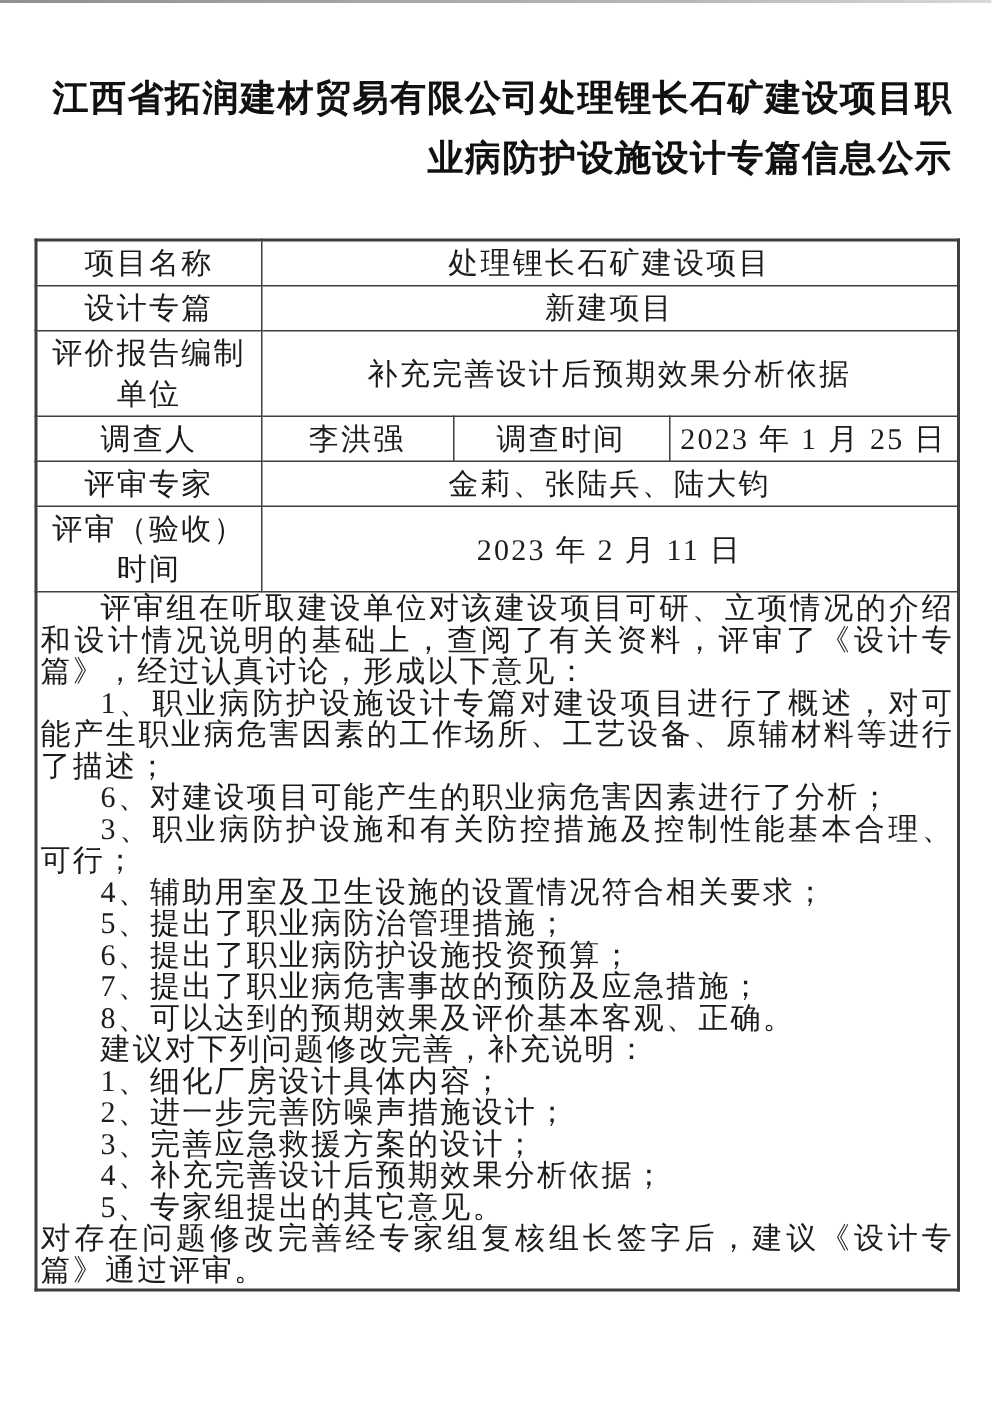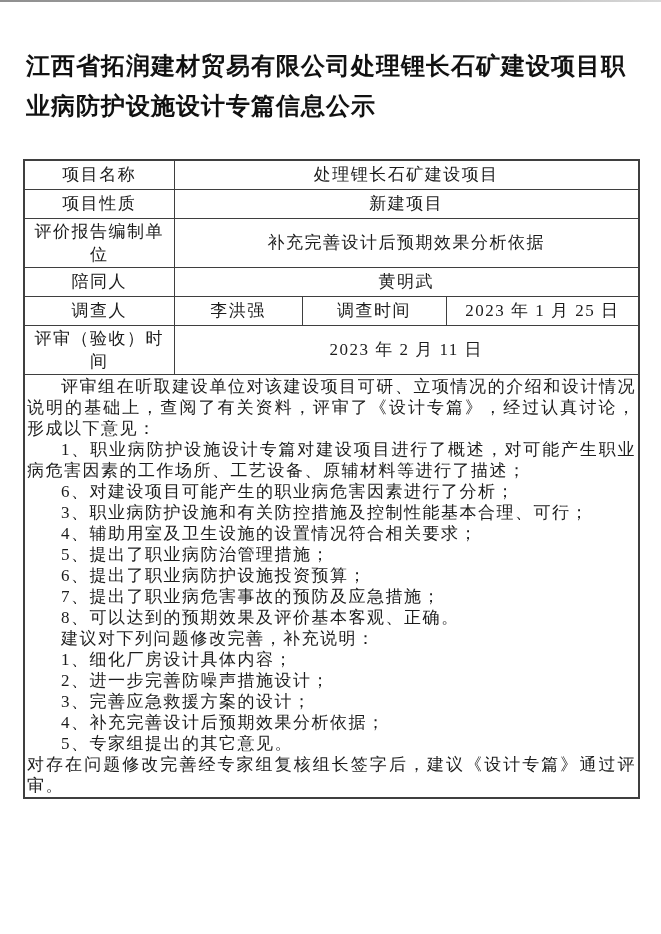--- a/index.html
+++ b/index.html
@@ -13,38 +13,38 @@
     overflow: hidden;
   }
   .scan-edge {
     position: absolute;
     top: 0; left: 0;
     width: 100%; height: 2px;
     background: linear-gradient(90deg, #8f8f8f, #b9b9b9 70%, #d8d8d8);
   }
   .page-title {
     padding: 46px 26px 0 26px;
-    text-align: left;
+    text-align: right;
     font-size: 24px;
     font-weight: bold;
     line-height: 40px;
     letter-spacing: 1px;
     color: #111111;
   }
   table.info-table {
     width: 615px;
     margin: 33px 0 0 23px;
     border-collapse: collapse;
     border: 2px solid #3f3f3f;
     table-layout: fixed;
   }
   table.info-table td {
     border: 1px solid #3f3f3f;
     height: 29px;
-    font-size: 17px;
+    font-size: 20px;
     letter-spacing: 1.5px;
     text-align: center;
     vertical-align: middle;
     padding: 1px 2px;
     color: #1c1c1c;
   }
   td.opinion-cell {
     text-align: left;
     vertical-align: top;
     padding: 3px 3px 2px 3px;
@@ -72,36 +72,36 @@
       <col style="width:128px">
       <col style="width:144px">
       <col style="width:193px">
   </colgroup>
   <tbody>
     <tr>
       <td>项目名称</td>
       <td colspan="3">处理锂长石矿建设项目</td>
     </tr>
     <tr>
-      <td>项目性质</td>
+      <td>设计专篇</td>
       <td colspan="3">新建项目</td>
     </tr>
     <tr>
       <td>评价报告编制单位</td>
       <td colspan="3">补充完善设计后预期效果分析依据</td>
     </tr>
     <tr>
-      <td>陪同人</td>
-      <td colspan="3">黄明武</td>
-    </tr>
-    <tr>
       <td>调查人</td>
       <td>李洪强</td>
       <td>调查时间</td>
       <td>2023 年 1 月 25 日</td>
+    </tr>
+    <tr>
+      <td>评审专家</td>
+      <td colspan="3">金莉、张陆兵、陆大钧</td>
     </tr>
     <tr>
       <td>评审（验收）时间</td>
       <td colspan="3">2023 年 2 月 11 日</td>
     </tr>
     <tr>
       <td colspan="4" class="opinion-cell">
         <p class="indent">评审组在听取建设单位对该建设项目可研、立项情况的介绍和设计情况说明的基础上，查阅了有关资料，评审了《设计专篇》，经过认真讨论，形成以下意见：</p>
         <p class="indent">1、职业病防护设施设计专篇对建设项目进行了概述，对可能产生职业病危害因素的工作场所、工艺设备、原辅材料等进行了描述；</p>
         <p class="indent">6、对建设项目可能产生的职业病危害因素进行了分析；</p>

